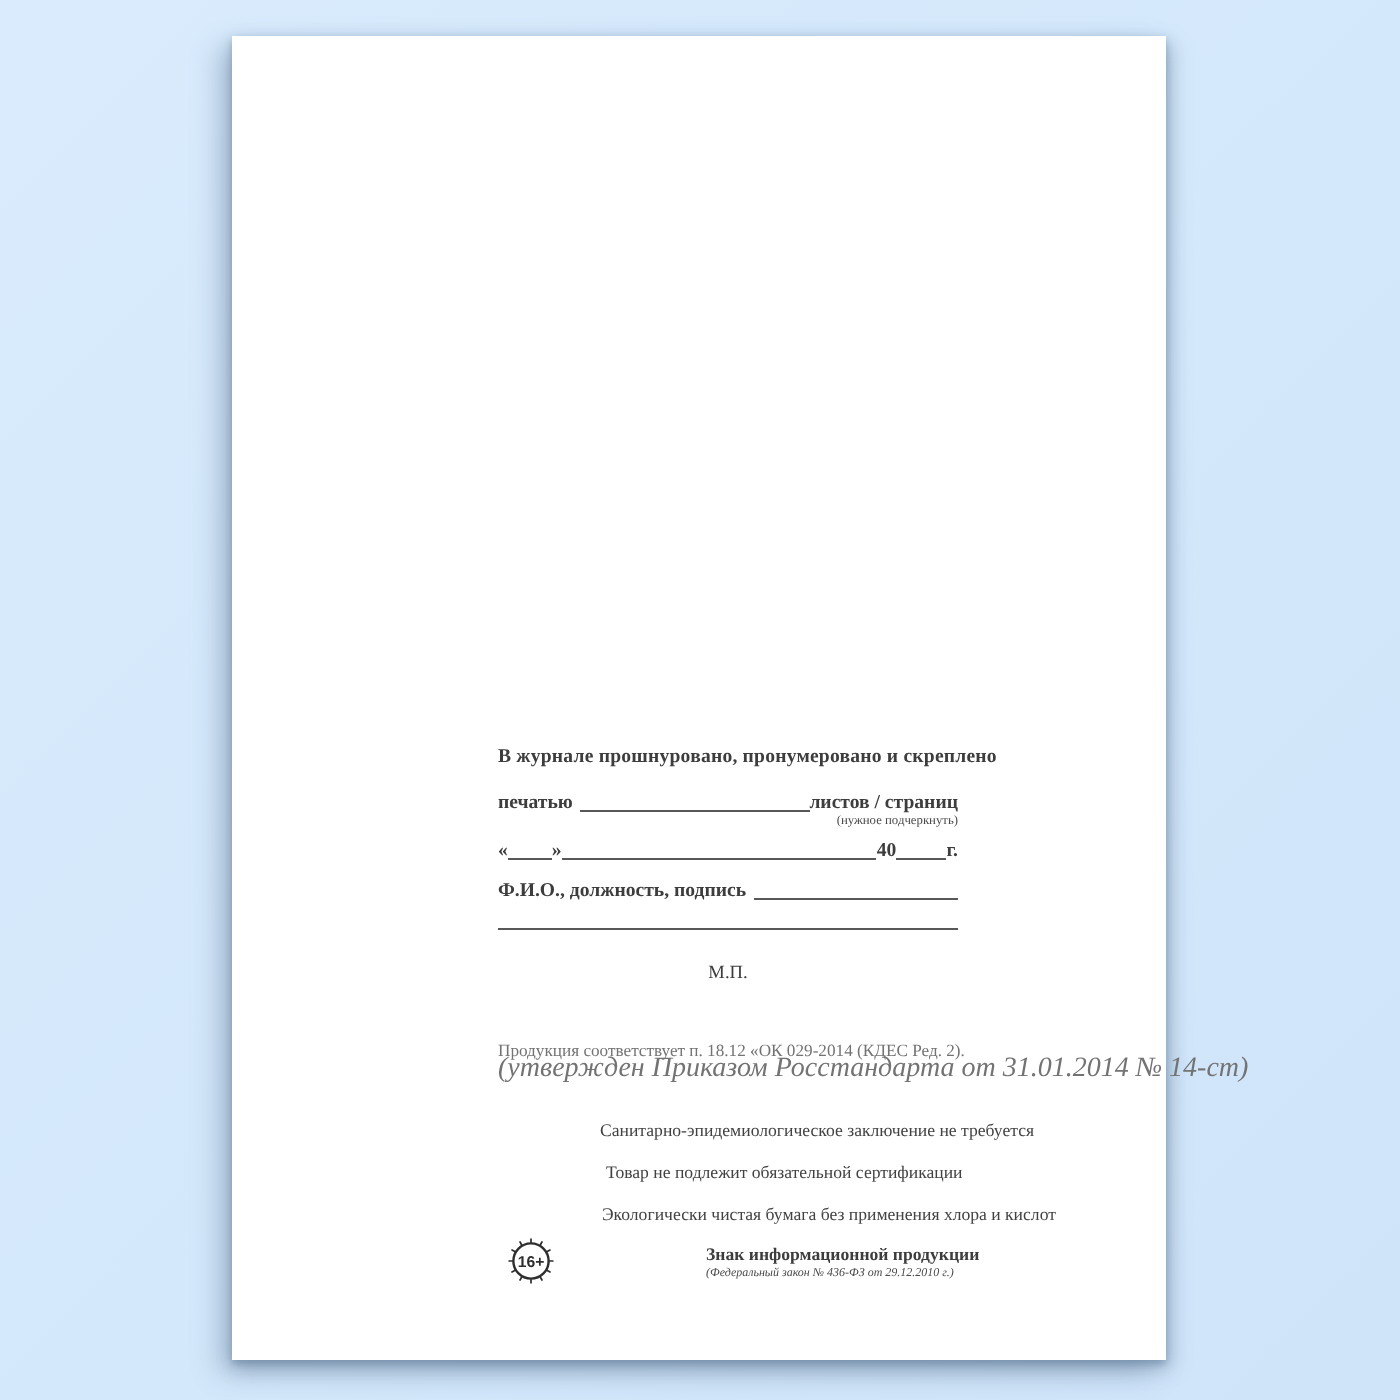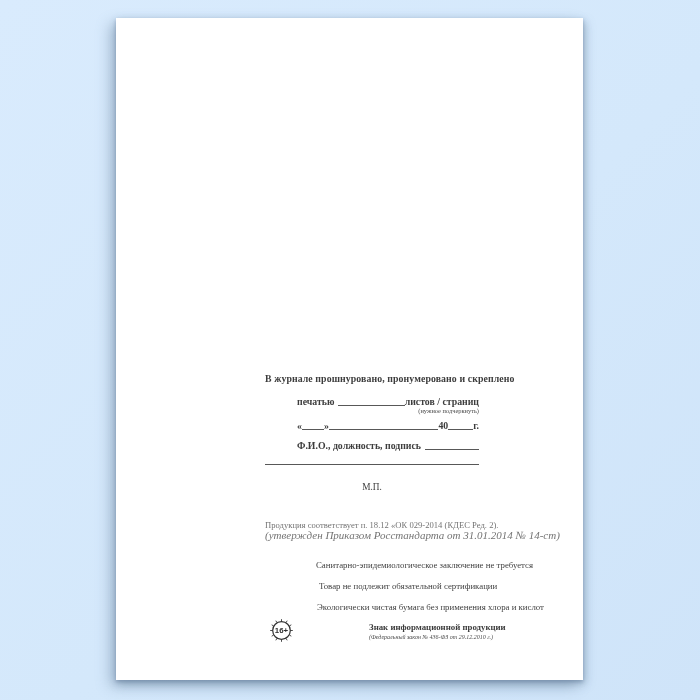--- a/index.html
+++ b/index.html
@@ -22,34 +22,33 @@
     box-shadow: 0 2px 4px rgba(100,126,155,.55),
                 -6px 6px 13px rgba(100,126,155,.45),
                 3px 4px 9px rgba(100,126,155,.35);
   }
   .doc-text {
     position: absolute;
     left: 133px; top: 356px;
     width: 230px;
     color: #3d3d3d;
   }
-  .row { position: absolute; left: 16px; right: 0; }
+  .row { position: absolute; left: 0; right: 0; }
 
   .binding-line1 {
     top: 0;
     font-size: 9.8px; font-weight: 600; line-height: 10px;
     letter-spacing: .1px;
     white-space: nowrap;
   }
   .flexline {
     display: flex; align-items: flex-end;
     height: 12px;
     font-size: 9.8px; font-weight: 600; line-height: 10px;
     white-space: nowrap;
-    margin-left: 32px;
   }
   .seal-row { top: 21px; }
   .date-row { top: 45px; }
   .fio-row  { top: 65px; }
   .fill {
     flex: 1 1 auto;
     border-bottom: 1px solid rgba(70,70,70,.9);
     margin-bottom: 1px;
     min-width: 8px;
   }
@@ -66,21 +65,21 @@
   .blankline-row .fill { height: 100%; display: block; }
   .stamp-row {
     top: 108px;
     text-align: center;
     font-size: 9.3px; font-weight: 400;
   }
 
   .para-row { top: 146px; font-weight: 400; color: #737373; }
   .para-l1 { font-size: 8.6px; line-height: 10px; white-space: nowrap; }
   .para-l2 { font-size: 8.1px; line-height: 10px; white-space: nowrap; }
-  .para-l3 { font-size: 11px; line-height: 10px; font-style: italic; white-space: nowrap; }
+  .para-l3 { font-size: 14px; line-height: 10px; font-style: italic; white-space: nowrap; }
 
   .stmt { font-size: 8.8px; font-weight: 400; color: #424242; line-height: 10px; white-space: nowrap; margin-left: 48px; }
   .stmt-1 { top: 186px; padding-left: 3px; }
   .stmt-2 { top: 207px; padding-left: 6px; }
   .stmt-3 { top: 228px; padding-left: 4px; }
 
   .age-row { top: 245px; display: flex; align-items: flex-start; gap: 48px; }
   .age-badge { width: 23px; height: 23px; margin-left: 5px; flex: 0 0 auto; }
   .age-badge svg { display: block; width: 23px; height: 23px; }
   .age-texts { margin-left: 28px; padding-top: 4px; }

